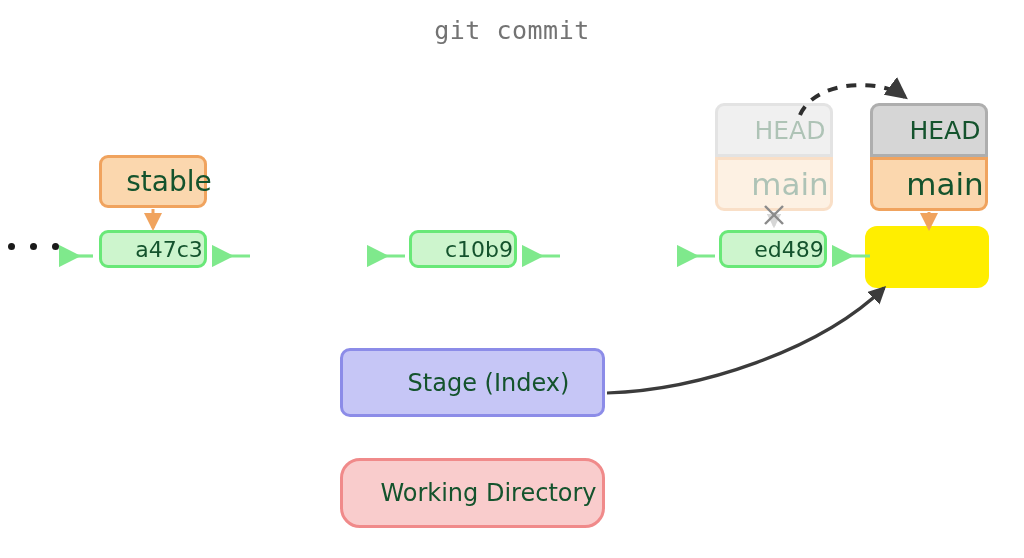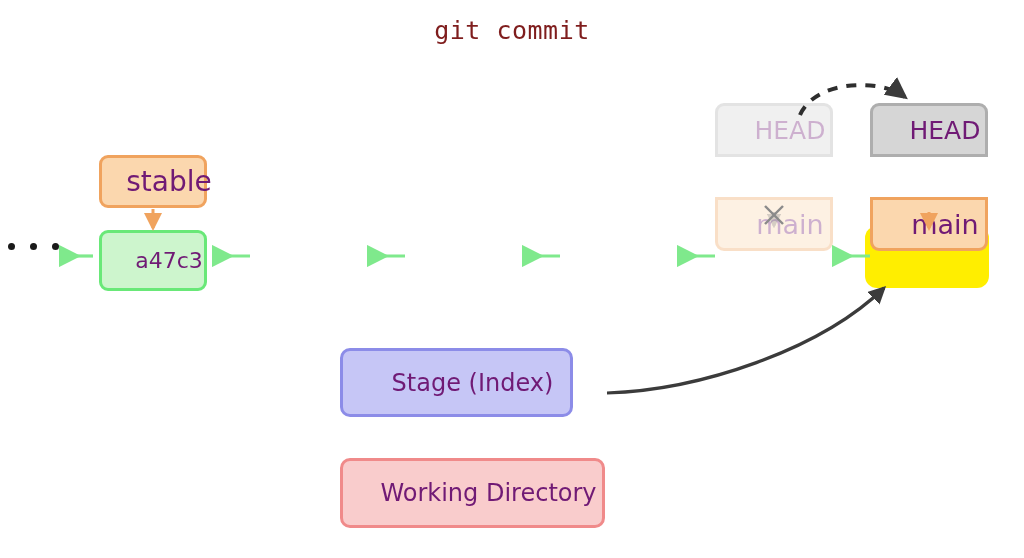--- a/index.html
+++ b/index.html
@@ -18,40 +18,40 @@
 
   
   #title {
     position: absolute;
     left: 0;
     top: 16px;
     width: 1024px;
     text-align: center;
     font-family: "DejaVu Sans Mono", monospace;
     font-size: 25px;
-    color: #7f1d1d;
+    color: #737373;
     letter-spacing: 0.5px;
   }
 
   
   .node {
     position: absolute;
     box-sizing: border-box;
     display: flex;
     align-items: center;
     justify-content: center;
     text-align: center;
-    color: #701a75;
+    color: #14532d;
     white-space: nowrap;
     padding-left: 32px;
   }
 
   .commit {
     width: 108px;
-    height: 61px;
+    height: 38px;
     border-radius: 9px;
     background: #cdf5cd;
     border: 3.5px solid #69e878;
     font-size: 22px;
     top: 230px;
   }
 
   .tag-orange {
     background: #fbd7ae;
     border: 3px solid #f0a35e;
@@ -63,22 +63,21 @@
     background: #d6d6d6;
     border: 3px solid #aeaeae;
     border-radius: 9px 9px 0 0;
     font-size: 25px;
   }
 
   .main-box {
     background: #fbd7ae;
     border: 3px solid #f0a35e;
     border-radius: 0 0 9px 9px;
-    font-size: 27px;
-    margin-top: 40px;
+    font-size: 31px;
   }
 
   #head-old-group, #head-new-group {
     position: absolute;
   }
   #head-old-group { opacity: 0.34; }
 
   
   #highlight-f0cec {
     position: absolute;
@@ -93,21 +92,21 @@
   
   .stage-box {
     background: #c6c6f6;
     border: 3px solid #8c8ce8;
     border-radius: 10px;
     font-size: 24px;
   }
   .wd-box {
     background: #f9cccc;
     border: 3px solid #f08a8a;
-    border-radius: 10px;
+    border-radius: 20px;
     font-size: 24px;
   }
 
   
   #ellipsis {
     position: absolute;
     left: 8px;
     top: 243px;
     display: flex;
     gap: 15px;
@@ -139,34 +138,36 @@
 
   <div id="highlight-f0cec"></div>
 
   <div id="ellipsis">
     <span></span>
     <span></span>
     <span></span>
   </div>
 
   <div class="node commit" style="left:99px">a47c3</div>
+  <div class="node commit" style="left:409px">c10b9</div>
+  <div class="node commit" style="left:719px">ed489</div>
 
   <div class="node tag-orange" style="left:99px; top:155px; width:108px; height:53px;">stable</div>
 
   <div id="head-old-group">
     <div class="node head-box" style="left:715px; top:103px; width:118px; height:54px;">HEAD</div>
     <div class="node main-box" style="left:715px; top:157px; width:118px; height:54px;">main</div>
   </div>
 
   <div id="head-new-group">
     <div class="node head-box" style="left:870px; top:103px; width:118px; height:54px;">HEAD</div>
     <div class="node main-box" style="left:870px; top:157px; width:118px; height:54px;">main</div>
   </div>
 
-  <div class="node stage-box" style="left:340px; top:348px; width:233px; height:69px;text-align:right;">Stage (Index)</div>
+  <div class="node stage-box" style="left:340px; top:348px; width:265px; height:69px;text-align:right;">Stage (Index)</div>
   <div class="node wd-box" style="left:340px; top:458px; width:265px; height:70px;">Working Directory</div>
 
   <svg class="overlay">
     <defs>
       <marker id="green-arrow" markerWidth="7" markerHeight="7" refX="6" refY="3.5" orient="auto" markerUnits="strokeWidth">
         <path d="M7,0 L7,7 L0,3.5 z" fill="#7fe98c"></path>
       </marker>
       <marker id="orange-arrow" markerWidth="6" markerHeight="6" refX="5" refY="3" orient="auto" markerUnits="strokeWidth">
         <path d="M0,0 L6,3 L0,6 z" fill="#f0a35e"></path>
       </marker>

